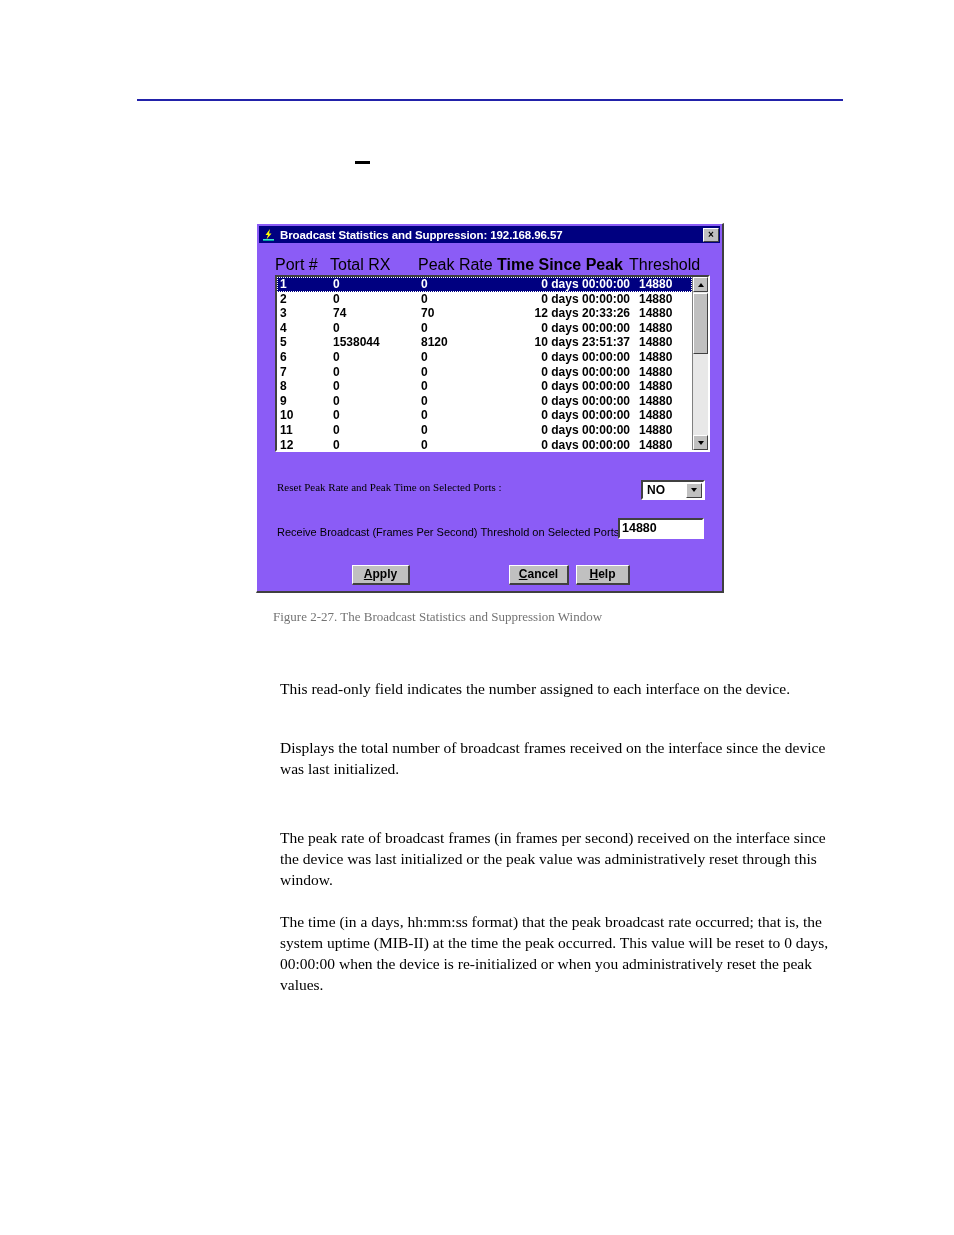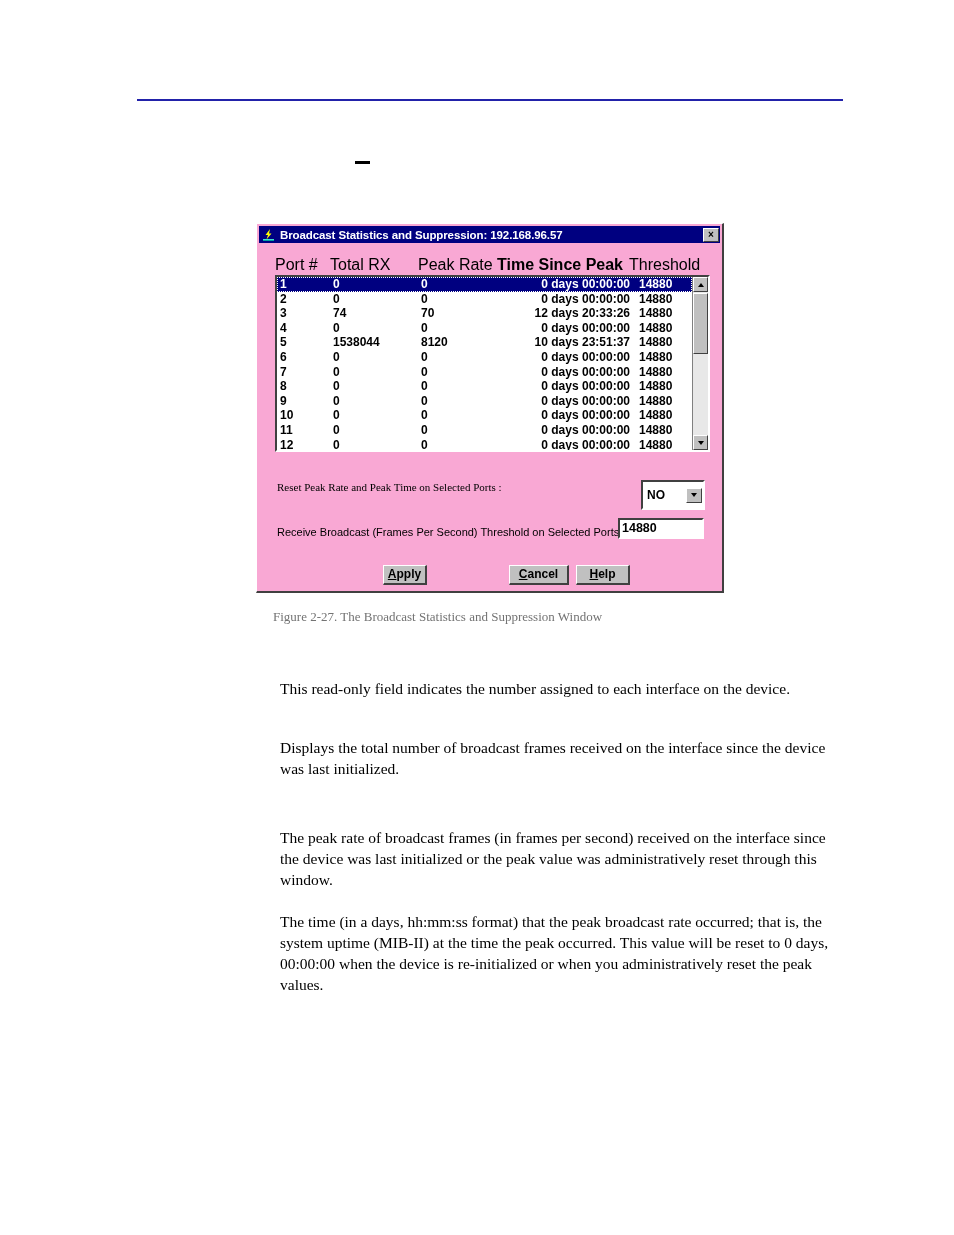--- a/index.html
+++ b/index.html
@@ -36,21 +36,21 @@
     background: #000000;
   }
 
   
   .dialog {
     position: absolute;
     left: 256px;
     top: 223px;
     width: 468px;
     height: 370px;
-    background: #f9a8d4;
+    background: #8b5cf6;
     border-top: 1px solid #ffffff;
     border-left: 1px solid #ffffff;
     border-right: 2px solid #404040;
     border-bottom: 2px solid #404040;
     box-sizing: border-box;
     font-family: "Liberation Sans", sans-serif;
   }
 
   .titlebar {
     position: absolute;
@@ -222,21 +222,21 @@
     white-space: nowrap;
   }
   .fr-reset { top: 257px; font-family: Liberation Serif, serif; }
   .fr-thresh { top: 302px; }
 
   .combo {
     position: absolute;
     left: 384px;
     top: 256px;
     width: 64px;
-    height: 30px;
+    height: 20px;
     background: #ffffff;
     border-top: 2px solid #404040;
     border-left: 2px solid #404040;
     border-right: 2px solid #ffffff;
     border-bottom: 2px solid #ffffff;
     box-sizing: border-box;
     display: flex;
     align-items: center;
   }
   .combo-value {
@@ -301,21 +301,21 @@
     border-bottom: 2px solid #404040;
     box-sizing: border-box;
     font-size: 12px;
     font-weight: bold;
     color: #000000;
     text-align: center;
     line-height: 16px;
     cursor: default;
   }
   .btn u { text-decoration: underline; }
-  .btn-apply  { left: 95px;  width: 44px; margin-left: 31px; }
+  .btn-apply  { left: 95px;  width: 58px; }
   .btn-cancel { left: 208px; width: 60px; margin-left: 44px; }
   .btn-help   { left: 319px; width: 54px; }
 
   
   .caption {
     position: absolute;
     left: 273px;
     top: 609px;
     font-size: 13px;
     color: #737373;

